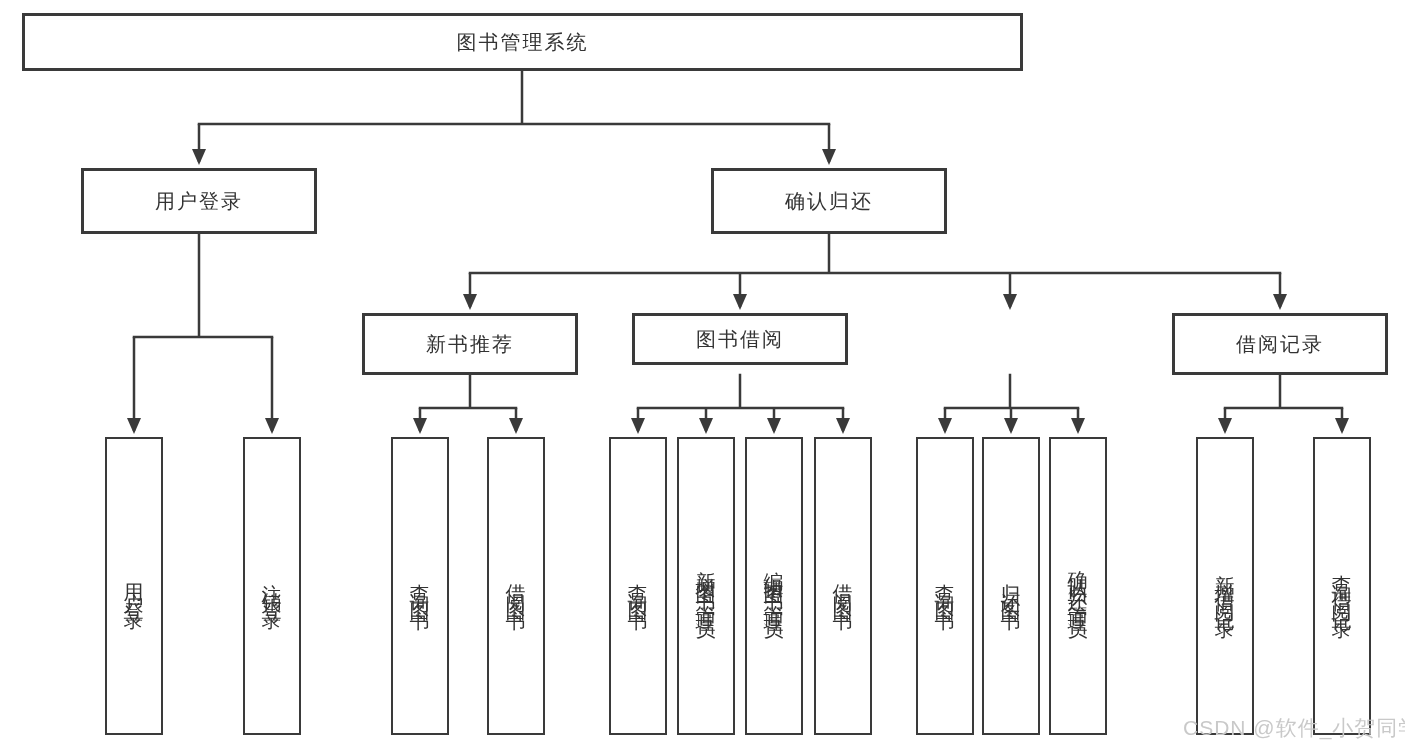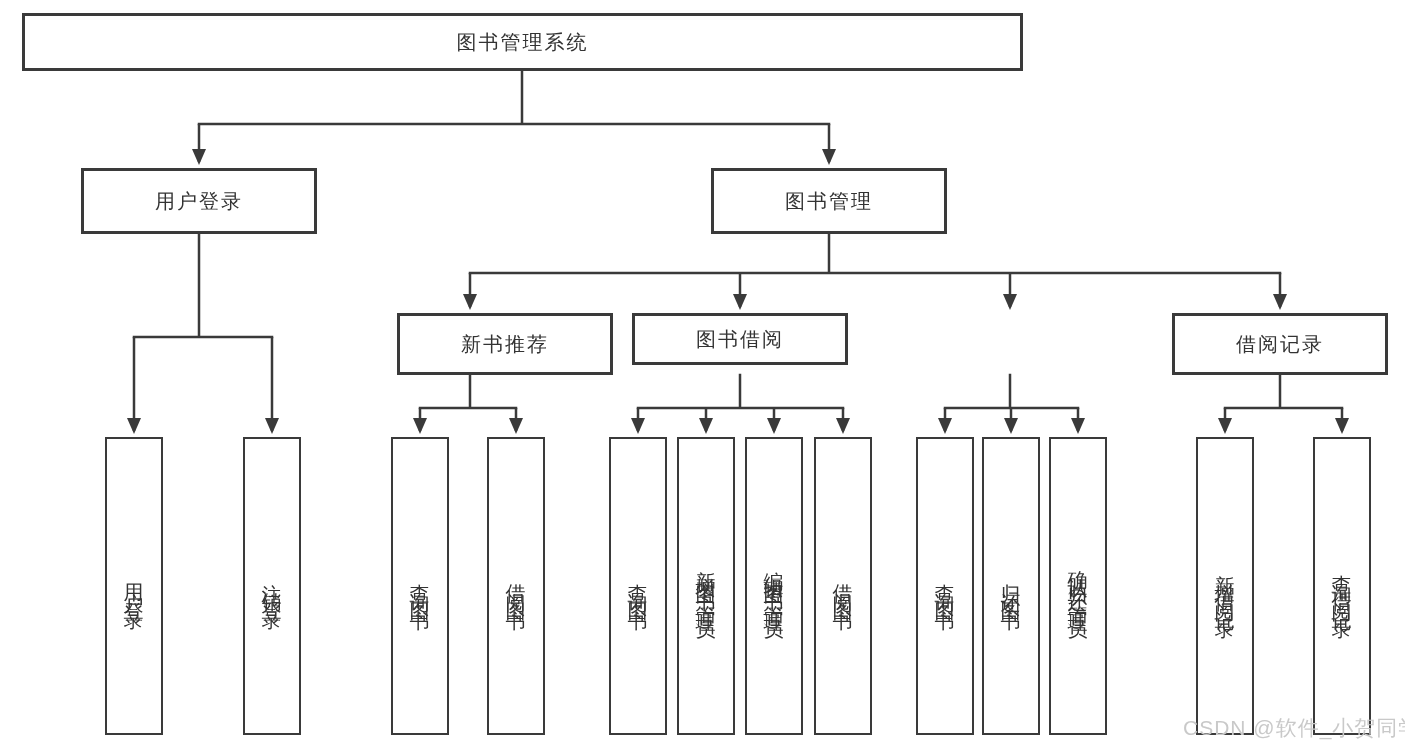--- a/index.html
+++ b/index.html
@@ -89,23 +89,23 @@
       <line x1="1011" y1="408" x2="1011" y2="431" marker-end="url(#arrow)"></line>
       <line x1="1078" y1="408" x2="1078" y2="431" marker-end="url(#arrow)"></line>
       <line x1="1225" y1="408" x2="1225" y2="431" marker-end="url(#arrow)"></line>
       <line x1="1342" y1="408" x2="1342" y2="431" marker-end="url(#arrow)"></line>
     </g>
   </svg>
 
   <div class="box" style="left:22px; top:13px; width:1001px; height:58px;">图书管理系统</div>
 
   <div class="box" style="left:81px; top:168px; width:236px; height:66px;">用户登录</div>
-  <div class="box" style="left:711px; top:168px; width:236px; height:66px;">图书管理</div>
+  <div class="box" style="left:711px; top:168px; width:236px; height:66px;">确认归还</div>
 
-  <div class="box" style="left:362px; top:313px; width:216px; height:62px;margin-left:35px;">新书推荐</div>
+  <div class="box" style="left:362px; top:313px; width:216px; height:62px;">新书推荐</div>
   <div class="box" style="left:632px; top:313px; width:216px; height:52px;">图书借阅</div>
   <div class="box" style="left:1172px; top:313px; width:216px; height:62px;">借阅记录</div>
 
   <div class="box vbox" style="left:105px; top:437px; width:58px; height:298px;">用户登录</div>
   <div class="box vbox" style="left:243px; top:437px; width:58px; height:298px;">注销登录</div>
 
   <div class="box vbox" style="left:391px; top:437px; width:58px; height:298px;">查询图书</div>
   <div class="box vbox" style="left:487px; top:437px; width:58px; height:298px;">借阅图书</div>
 
   <div class="box vbox" style="left:609px; top:437px; width:58px; height:298px;">查询图书</div>

